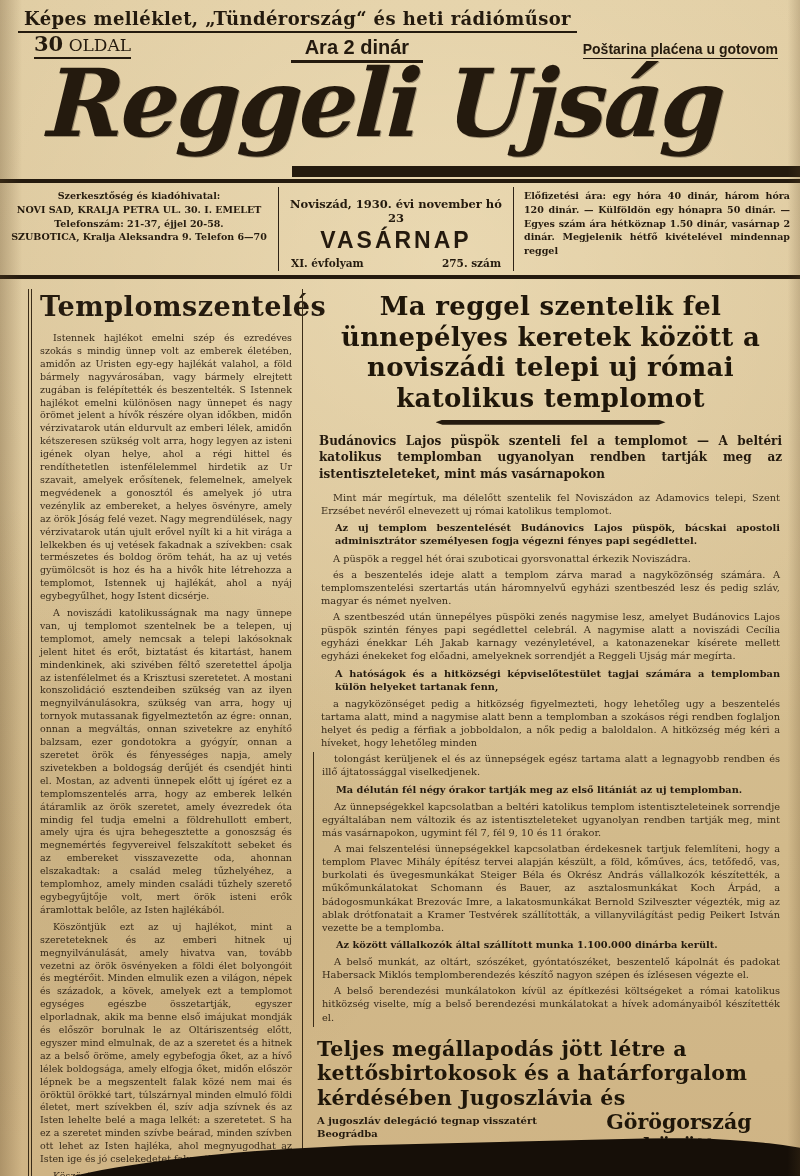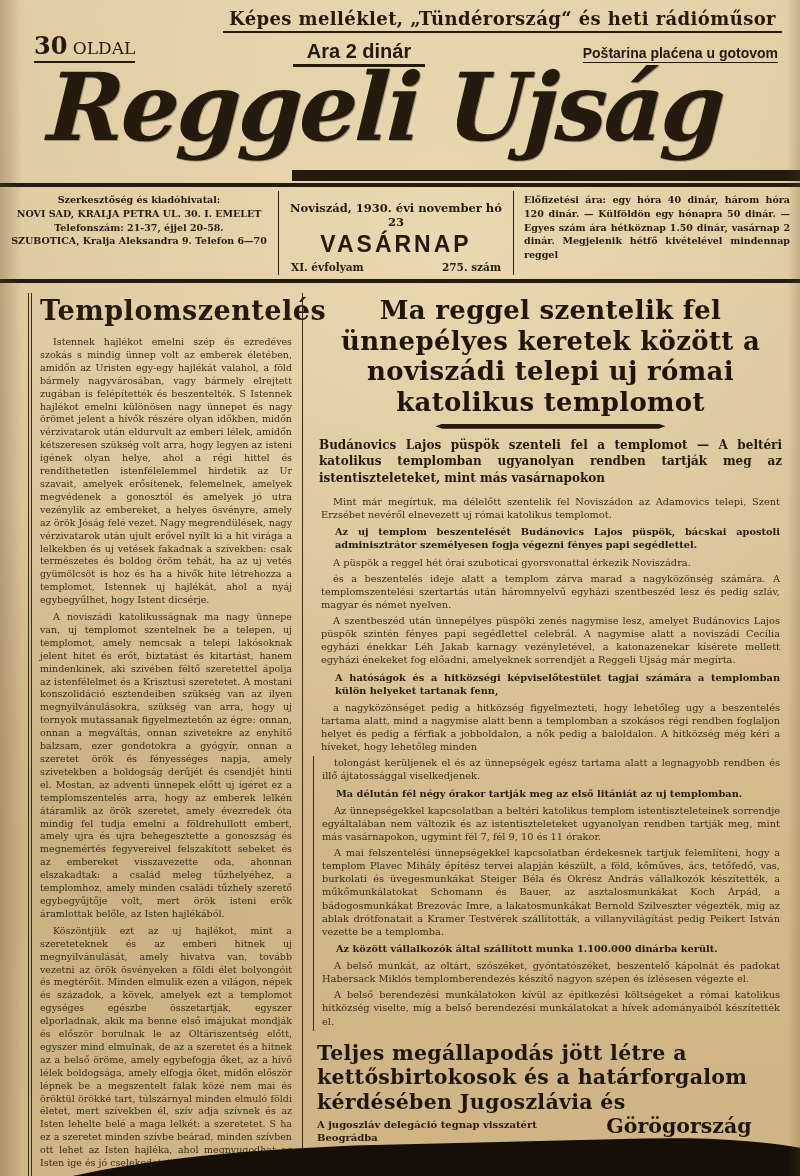--- a/index.html
+++ b/index.html
@@ -20,26 +20,26 @@
     background:linear-gradient(270deg,rgba(93,70,38,0.22),rgba(93,70,38,0) 90%);pointer-events:none;
   }
   .bottom-shadow{
     position:absolute;left:-30px;bottom:-46px;width:900px;height:78px;
     background:#160f08;transform:rotate(-1.4deg);
     border-radius:45% 25% 0 0 / 90% 60% 0 0;
   }
   
   .topstrip{padding:8px 18px 0 18px;}
   .supplement{
-    text-align:right;font-weight:bold;font-size:18px;letter-spacing:.4px;color:#241a0e;
+    text-align:left;font-weight:bold;font-size:18px;letter-spacing:.4px;color:#241a0e;
   }
   .supplement span{border-bottom:2px solid #241a0e;padding:0 6px 2px;}
   .topstrip-row{display:flex;align-items:flex-end;margin-top:2px;}
   .pages{font-size:17px;margin-left:16px;border-bottom:2px solid #241a0e;padding-bottom:1px;color:#241a0e;}
-  .pages b{font-size:24px;font-weight:bold;}
+  .pages b{font-size:21px;font-weight:bold;}
   .price{flex:1;text-align:center;font-family:"Liberation Sans",sans-serif;font-weight:bold;font-size:20px;color:#241a0e;}
   .price span{border-bottom:3px solid #241a0e;padding:0 14px 2px;}
   .postage{font-family:"Liberation Sans",sans-serif;font-weight:bold;font-size:14px;color:#241a0e;
     border-bottom:1.5px solid #241a0e;padding-bottom:1px;margin-right:4px;}
   
   .masthead{position:relative;height:118px;margin-top:2px;}
   .masthead-title{
     position:absolute;left:48px;top:-8px;
     font-family:"DejaVu Serif",serif;font-style:italic;font-weight:bold;
     font-size:92px;line-height:1.1;letter-spacing:-3px;color:#241a0e;

